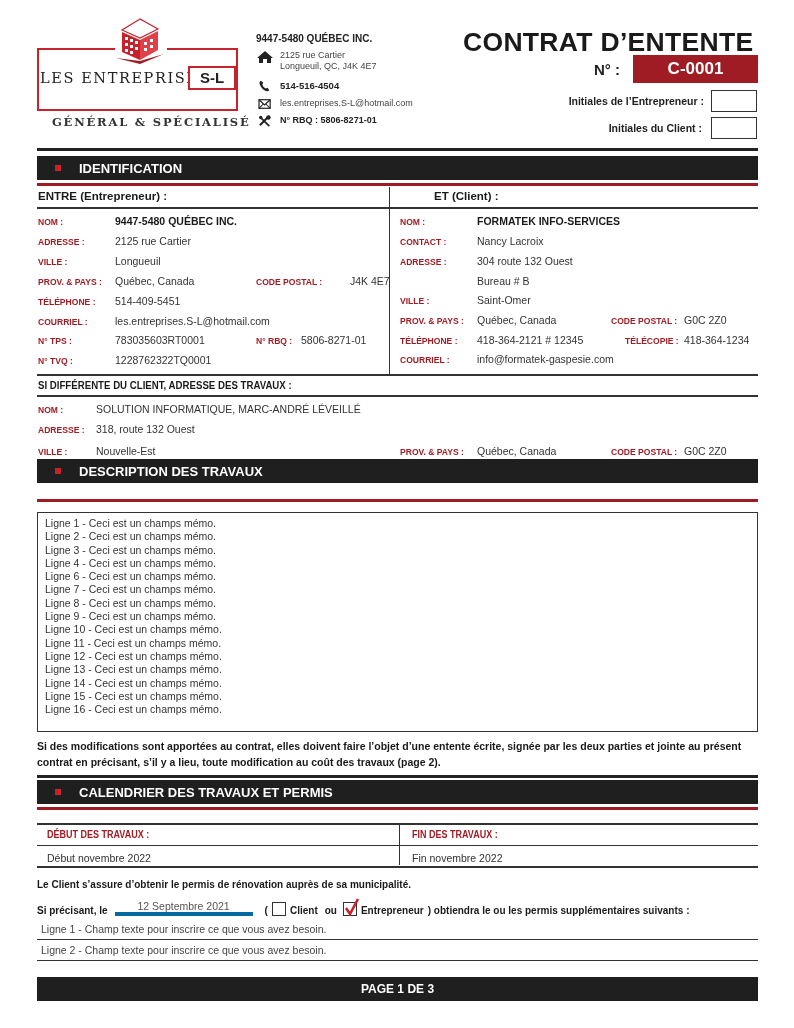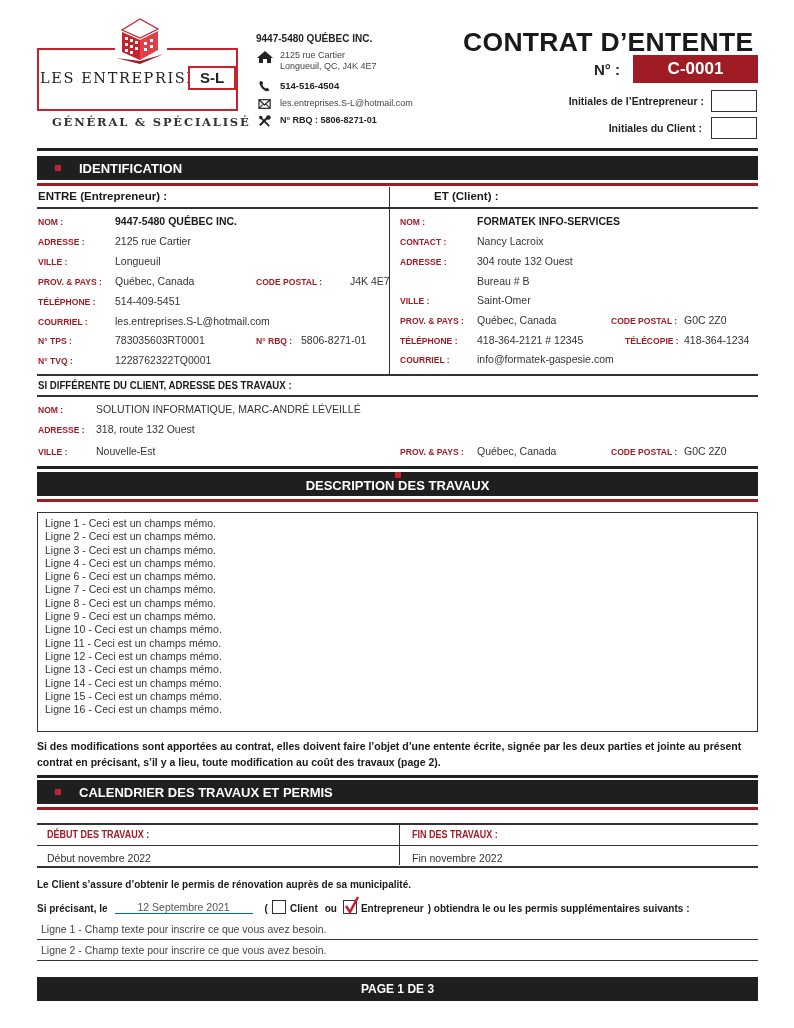--- a/index.html
+++ b/index.html
@@ -41,21 +41,21 @@
   .val { font-size: 10.5px; color: #333; white-space: nowrap; }
   .val.b { font-weight: bold; color: #1a1a1a; }
   .vdiv { width: 1px; background: #333; }
 
   .memo { left: 37px; top: 512px; width: 721px; height: 220px; border: 1px solid #333; padding: 4px 7px; }
   .memo-line { font-size: 10.5px; line-height: 13.3px; color: #333; white-space: nowrap; }
 
   .note { left: 37px; top: 738px; width: 725px; font-size: 10.5px; font-weight: bold; line-height: 16px; color: #1a1a1a; }
 
   .plain-b { font-size: 10px; font-weight: bold; color: #1a1a1a; white-space: nowrap; }
-  .date-line { width: 138px; border-bottom: 1px solid #0369a1; text-align: center; font-size: 10.5px; color: #555; }
+  .date-line { width: 138px; border-bottom: 4px solid #0369a1; text-align: center; font-size: 10.5px; color: #555; }
   .cb { width: 14px; height: 14px; border: 1px solid #333; display: inline-block; position: relative; vertical-align: middle; background: #fff; }
   .line-field { left: 37px; width: 721px; border-bottom: 1px solid #333; font-size: 10.5px; color: #444; height: 20px; line-height: 18px; padding-left: 4px; white-space: nowrap; }
 
   .footer { left: 37px; top: 977px; width: 721px; height: 24px; background: #1f1f1f; color: #fff; font-size: 12px; font-weight: bold; text-align: center; line-height: 24px; }
 </style>
 </head>
 <body>
 
 <div class="abs logo-frame-top-l"></div>
 <div class="abs logo-frame-top-r"></div>
@@ -196,21 +196,21 @@
 <div class="abs val" style="left:96px; top:423px;">318, route 132 Ouest</div>
 <div class="abs lbl" style="left:38px; top:446px;">VILLE :</div>
 <div class="abs val" style="left:96px; top:445px;">Nouvelle-Est</div>
 <div class="abs lbl" style="left:400px; top:446px;">PROV. &amp; PAYS :</div>
 <div class="abs val" style="left:477px; top:445px;">Québec, Canada</div>
 <div class="abs lbl" style="left:611px; top:446px;">CODE POSTAL :</div>
 <div class="abs val" style="left:684px; top:445px;">G0C 2Z0</div>
 
 <div class="abs black-rule" style="top:466px; height:3px;"></div>
 
-<div class="abs section-bar" style="top:472px;flex-direction:column;">
+<div class="abs section-bar" style="top:459px;">
   <span class="sq"></span>
   <span>DESCRIPTION DES TRAVAUX</span>
 </div>
 <div class="abs red-rule" style="top:499px;"></div>
 
 <div class="abs memo">
   <div class="memo-line">Ligne 1 - Ceci est un champs mémo.</div>
   <div class="memo-line">Ligne 2 - Ceci est un champs mémo.</div>
   <div class="memo-line">Ligne 3 - Ceci est un champs mémo.</div>
   <div class="memo-line">Ligne 4 - Ceci est un champs mémo.</div>

